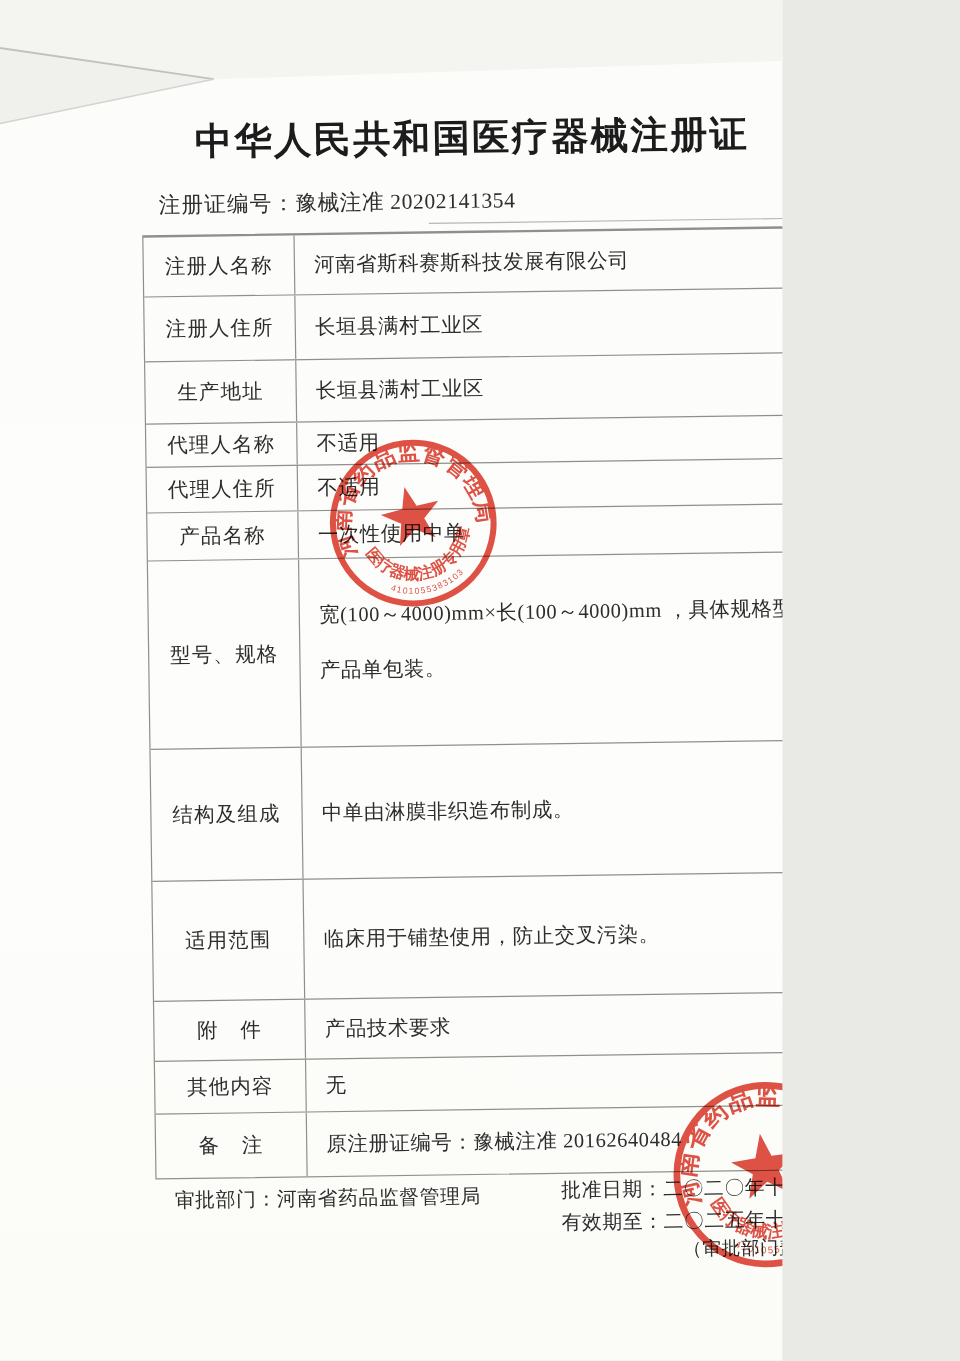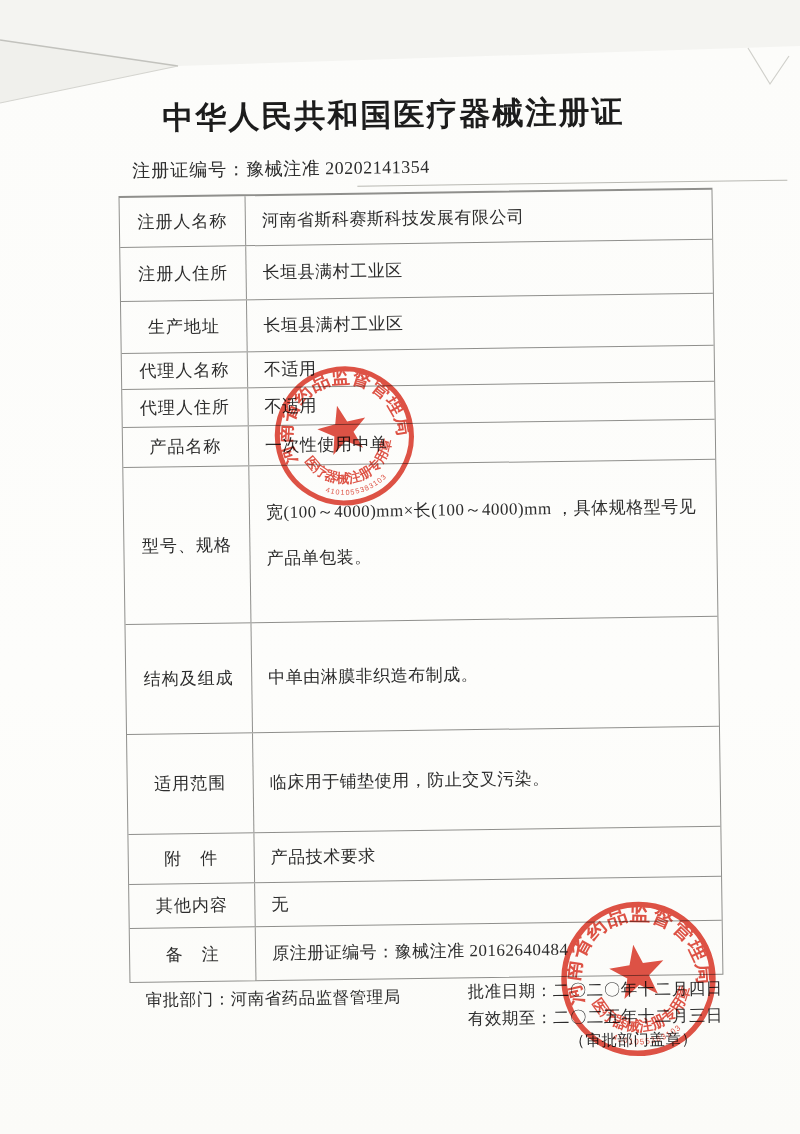--- a/index.html
+++ b/index.html
@@ -5,21 +5,21 @@
   :root { --stamp-color: #d93a2b; --ink: #2d2d2d; --line: #8f8f8c; }
   * { margin: 0; padding: 0; box-sizing: border-box; }
   html, body { width: 800px; height: 1134px; overflow: hidden; }
   body {
     font-family: "Liberation Serif", "DejaVu Serif", serif;
     color: var(--ink);
     background: #e9e9e6;
   }
   #page {
     position: relative;
-    width: 800px; height: 1134px;
+    width: 652px; height: 1134px;
     background: linear-gradient(180deg, #f3f3f0 0%, #fcfcfa 4%, #fdfdfb 60%, #fbfbf8 100%);
     overflow: hidden;
   }
   
   #scan-artifacts { position: absolute; left: 0; top: 0; z-index: 5; pointer-events: none; }
 
   
   #content {
     position: absolute; left: 0; top: 0; width: 800px; height: 1134px;
     transform: rotate(-0.8deg);

